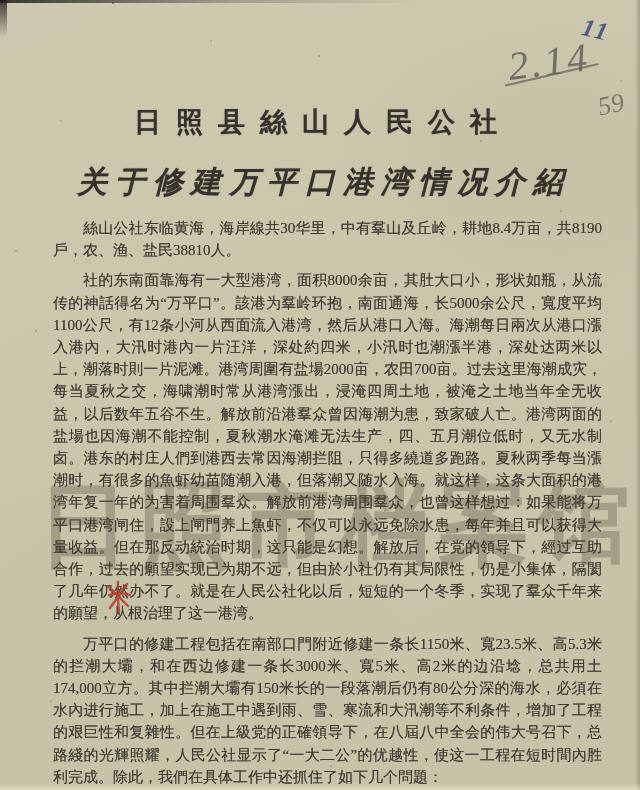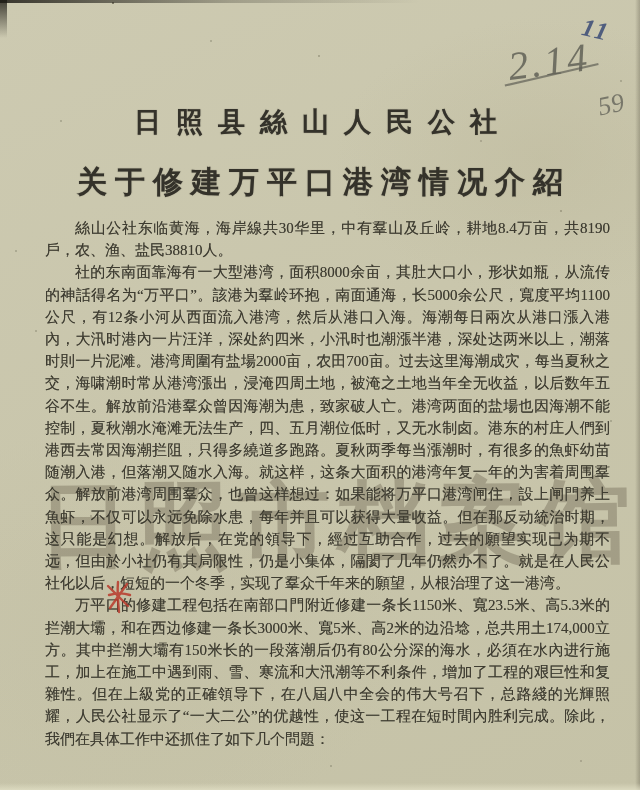--- a/index.html
+++ b/index.html
@@ -43,26 +43,26 @@
     transform:rotate(-7deg);letter-spacing:3px;}
   .hand-214::after{content:"";position:absolute;left:-6px;bottom:9px;width:96px;height:2px;
     background:rgba(96,96,86,0.7);transform:rotate(-6deg);}
   .hand-59{top:90px;right:16px;font-size:26px;color:rgba(100,100,90,0.8);
     transform:rotate(-12deg);}
   
   .title-block{position:relative;z-index:2;margin-top:104px;text-align:center;}
   .title1{font-size:27px;font-weight:bold;letter-spacing:15px;
     color:#34322a;margin:0 0 22px 6px;text-shadow:0 0 1px rgba(52,50,42,0.5);}
   .title2{font-size:30px;font-weight:bold;letter-spacing:8px;padding-left:8px;
-    color:#34322a;margin:0;text-shadow:0 0 1px rgba(52,50,42,0.5);}
+    color:#34322a;margin:0;text-shadow:0 0 1px rgba(52,50,42,0.5);font-style:italic;}
   
   .body-text{position:relative;z-index:2;margin:14px 30px 0 45px;
     font-size:15px;line-height:22.2px;text-align:justify;color:#3e3c31;
     text-shadow:0 0 0.5px rgba(62,60,49,0.65);}
-  .body-text p{margin:0;text-indent:2em;}
+  .body-text p{margin:8px;text-indent:2em;}
   
   .watermark{position:absolute;z-index:1;left:38px;top:462px;width:600px;
     font-size:92px;font-weight:bold;letter-spacing:8px;white-space:nowrap;
     color:rgba(94,86,68,0.34);transform:rotate(-0.5deg);pointer-events:none;}
   
   .red-mark{position:absolute;z-index:3;left:104px;top:580px;width:30px;height:34px;}
 </style>
 </head>
 <body>
 

